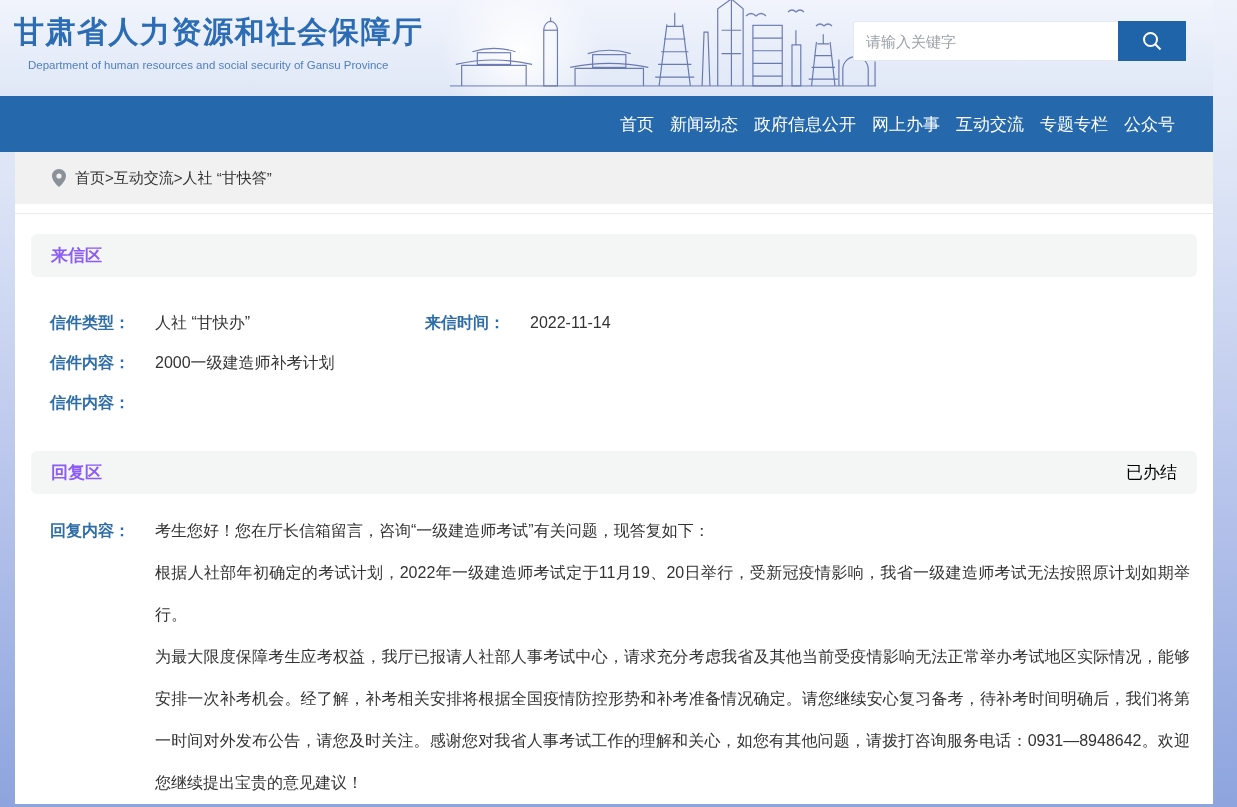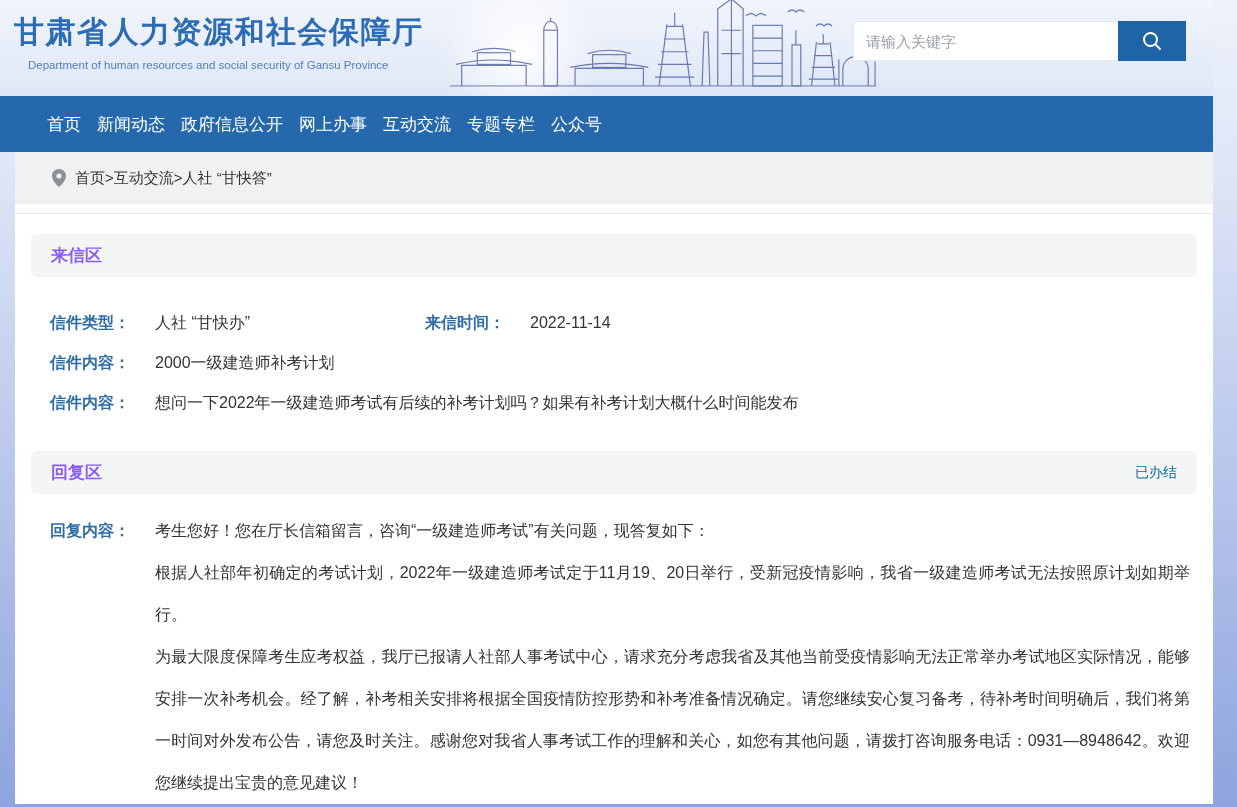--- a/index.html
+++ b/index.html
@@ -29,37 +29,37 @@
   .search-input {
     width:265px; height:40px; border:1px solid #e3e8f2; border-right:none; background:#fff;
     padding:0 12px; font-size:15px; color:#333; outline:none;
     font-family:"Liberation Sans","DejaVu Sans",sans-serif;
   }
   .search-input::placeholder { color:#9aa0a8; }
   .search-btn { width:68px; height:40px; background:#1f63a9; border:none; cursor:pointer;
     display:flex; align-items:center; justify-content:center; }
 
   
-  .main-nav { height:56px; background:#2569ac; display:flex; justify-content:flex-start;
-    align-items:center; padding:0 39px; }
+  .main-nav { height:56px; background:#2569ac; display:flex; justify-content:flex-end;
+    align-items:center; padding:0 30px; }
   .nav-item { color:#ffffff; font-size:17px; cursor:pointer; padding:0 8px; white-space:nowrap; }
 
   
   .sheet { margin-left:15px; background:#ffffff; min-height:639px; }
   .breadcrumb-bar { height:52px; background:#f1f1f2; display:flex; align-items:center;
     padding-left:37px; }
   .breadcrumb-text { font-size:15px; color:#333; margin-left:9px; }
   .bc-gap { height:9px; background:#fff; }
   .divider { height:1px; background:#ececec; }
 
   .section-bar { margin:20px 16px 0 16px; height:43px; background:#f4f5f5; border-radius:6px;
     display:flex; align-items:center; justify-content:space-between; padding:0 20px; }
   .section-bar.reply-bar { margin-top:28px; }
   .section-title { font-size:17px; font-weight:bold; color:#8b5cf6; }
-  .status-badge { font-size:14px; color:#0369a1; }
+  .status-badge { font-size:17px; color:#000000; }
 
   .fields { padding:26px 34px 0 35px; }
   .field-row { display:flex; align-items:center; height:40px; font-size:16px; }
   .field-label { color:#2e6da8; font-weight:bold; width:105px; flex:none; }
   .field-value { color:#333; }
   .field-value.type-col { width:270px; flex:none; }
 
   .reply-body { display:flex; padding:16px 23px 0 35px; }
   .reply-label { color:#2e6da8; font-weight:bold; width:105px; flex:none; line-height:42px;
     font-size:16px; }
@@ -167,21 +167,20 @@
           <span class="field-value type-col">人社 “甘快办”</span>
           <span class="field-label">来信时间：</span>
           <span class="field-value">2022-11-14</span>
         </div>
         <div class="field-row">
           <span class="field-label">信件内容：</span>
           <span class="field-value">2000一级建造师补考计划</span>
         </div>
         <div class="field-row">
           <span class="field-label">信件内容：</span>
-          <span class="field-value">想问一下2022年一级建造师考试有后续的补考计划吗？如果有补考计划大概什么时间能发布</span>
         </div>
       </div>
     </section>
 
     <section>
       <div class="section-bar reply-bar">
         <span class="section-title">回复区</span>
         <span class="status-badge">已办结</span>
       </div>
       <div class="reply-body">

